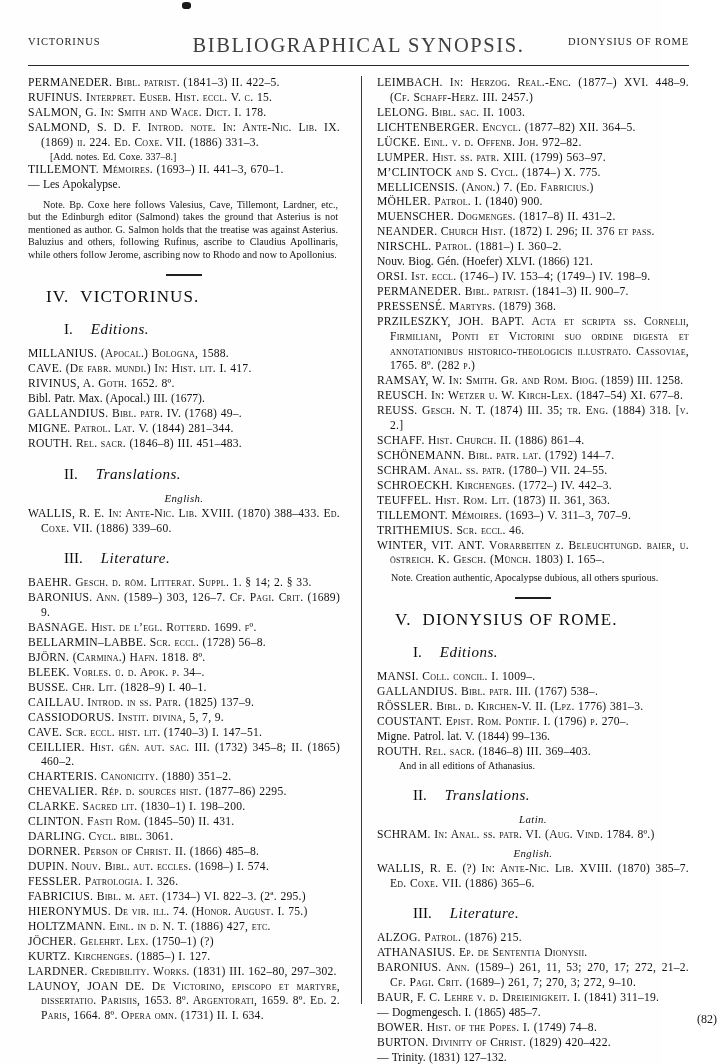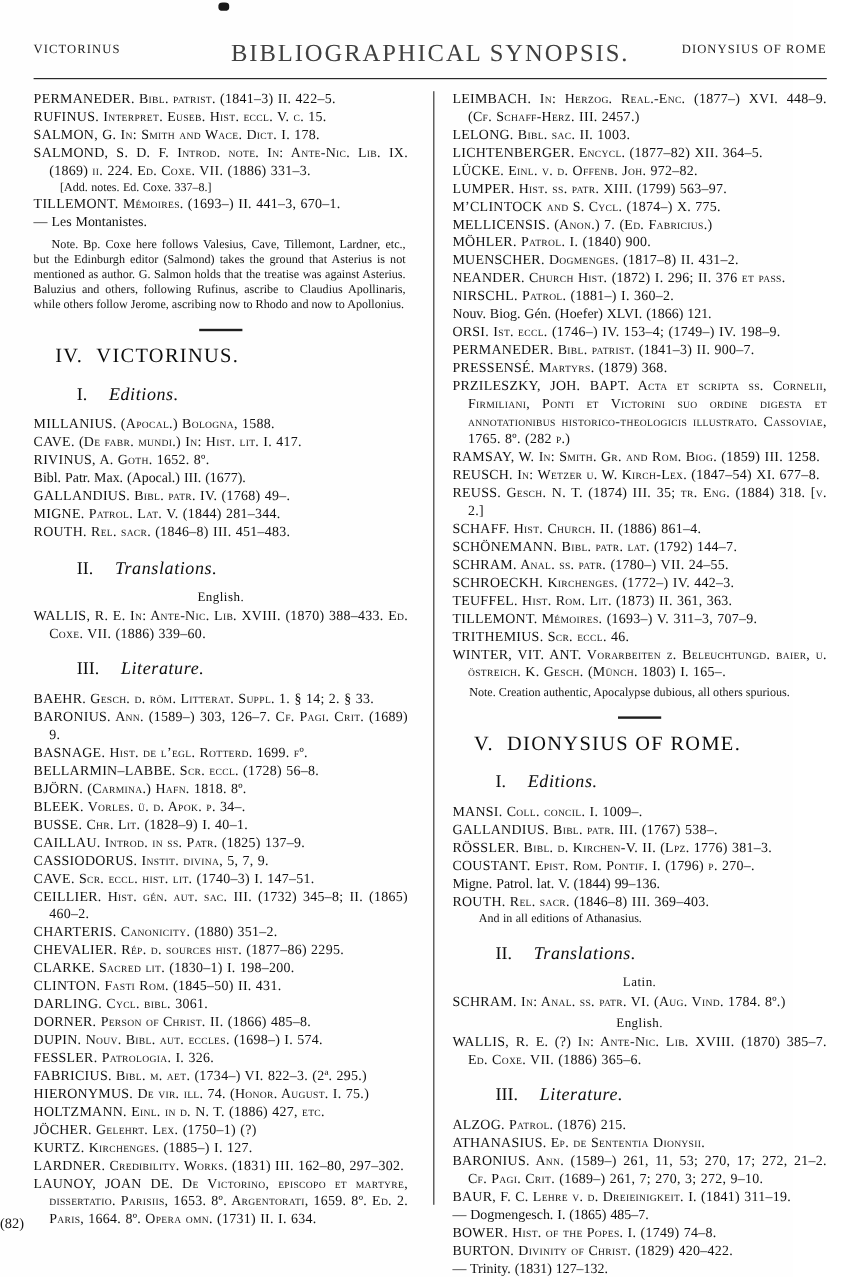--- a/index.html
+++ b/index.html
@@ -173,33 +173,34 @@
     font-style: normal;
     margin-right: 18px;
   }
   .sub-head .ttl {
     font-style: italic;
     letter-spacing: 0.5px;
   }
 
   .lang-head {
     font-size: 10.8px;
+    font-style: italic;
     text-align: center;
     margin: 5px 0 3px 0;
     letter-spacing: 0.4px;
     color: #101010;
   }
 
   
   .folio {
     position: absolute;
     left: 0;
     top: 1012px;
     width: 717px;
-    text-align: left;
+    text-align: right;
     font-size: 12px;
     color: #141414;
   }
 </style>
 </head>
 <body>
 
 <div class="page">
 
   <div class="scan-speck"></div>
@@ -215,21 +216,21 @@
     <div class="col-divider"></div>
 
     <div class="col col-left">
 
       <div class="entry sc">PERMANEDER.  Bibl. patrist. (1841–3) II. 422–5.</div>
       <div class="entry sc">RUFINUS.  Interpret. Euseb. Hist. eccl. V. c. 15.</div>
       <div class="entry sc">SALMON, G.  In: Smith and Wace. Dict. I. 178.</div>
       <div class="entry sc">SALMOND, S. D. F.  Introd. note.  In: Ante-Nic. Lib. IX. (1869) ii. 224.  Ed. Coxe. VII. (1886) 331–3.</div>
       <div class="entry small">[Add. notes. Ed. Coxe. 337–8.]</div>
       <div class="entry sc">TILLEMONT.  Mémoires.  (1693–) II. 441–3, 670–1.</div>
-      <div class="entry nohang">— Les Montanistes.</div>
+      <div class="entry nohang">— Les Apokalypse.</div>
 
       <div class="note">Note.  Bp. Coxe here follows Valesius, Cave, Tillemont, Lardner, etc., but the Edinburgh editor (Salmond) takes the ground that Asterius is not mentioned as author.  G. Salmon holds that the treatise was against Asterius.  Baluzius and others, following Rufinus, ascribe to Claudius Apollinaris, while others follow Jerome, ascribing now to Rhodo and now to Apollonius.</div>
 
       <div class="sep-rule"></div>
 
       <div class="sec-head">
         <span class="num">IV.</span><span>VICTORINUS.</span>
       </div>
 
       <div class="sub-head">

